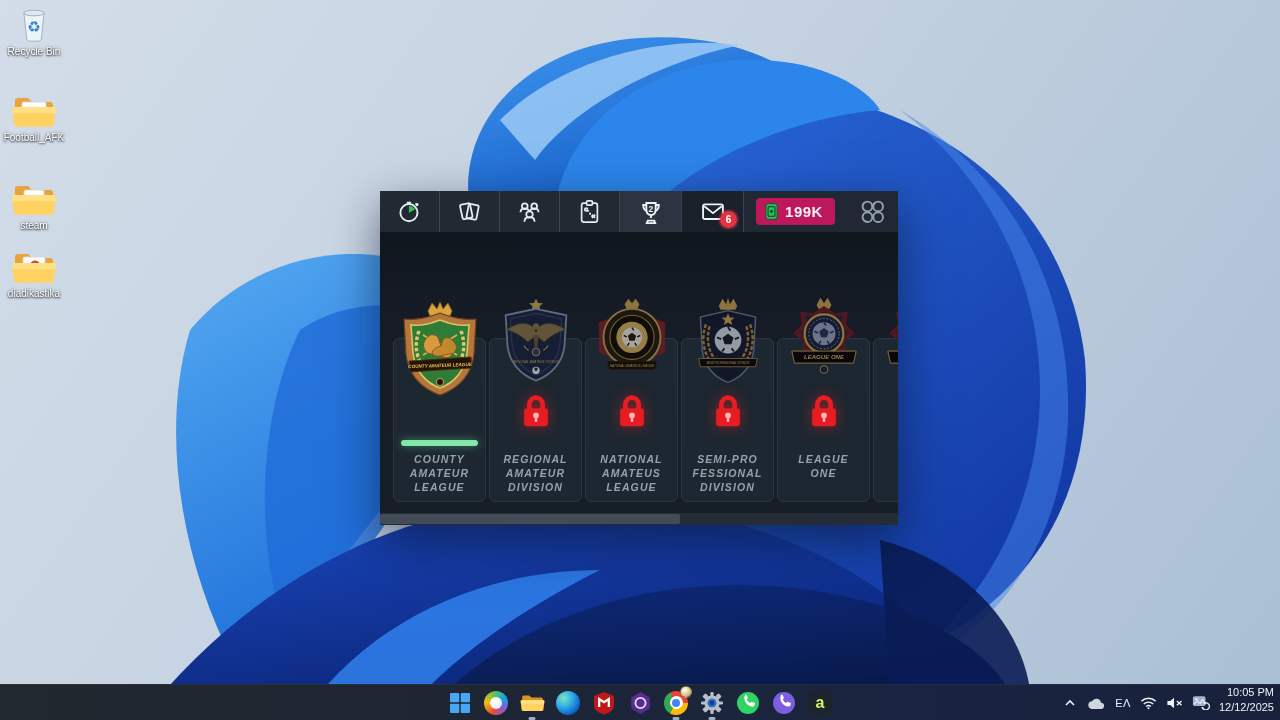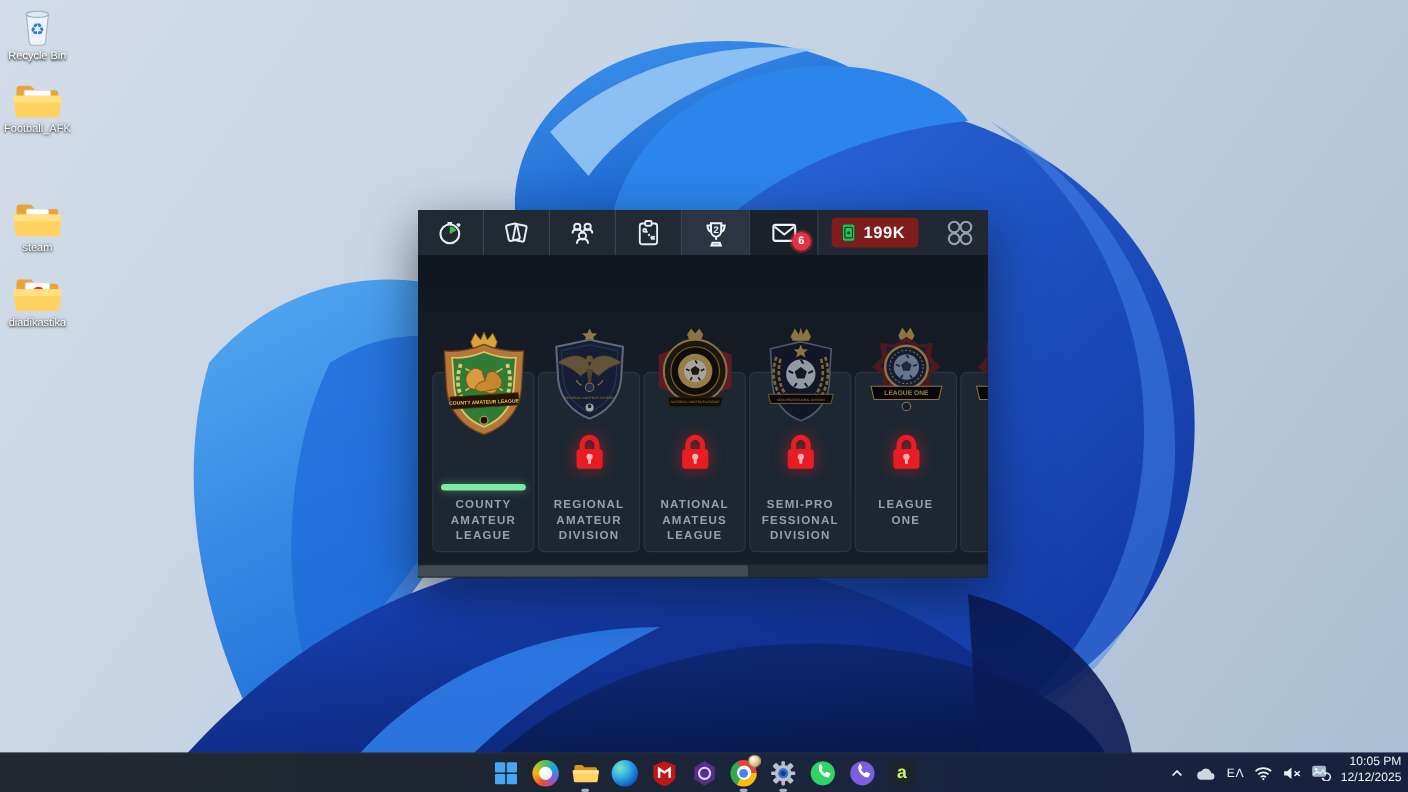--- a/index.html
+++ b/index.html
@@ -14,25 +14,25 @@
   .desk-icon .dlabel { margin-top:2px; font-size:10px; color:#fff; text-align:center; text-shadow:0 1px 2px rgba(0,0,0,.85), 0 0 3px rgba(0,0,0,.5); line-height:1.15; word-break:break-all; }
 
   
   .gwin { position:absolute; left:380px; top:191px; width:518px; height:334px; background:#141a23; box-shadow:0 16px 44px rgba(8,16,34,.55); overflow:hidden; }
   .ghead { display:flex; height:41px; background:#222a34; }
   .hcell { width:60px; height:100%; display:flex; align-items:center; justify-content:center; border-right:1px solid #3a434e; background:#212933; cursor:pointer; }
   .hcell.active { background:#2b3440; }
   .hcell.mailcell { width:62px; background:#1a212b; position:relative; }
   .hmoney { width:103px; background:#202833; display:flex; align-items:center; justify-content:center; }
   .hgrid { flex:1; background:#202833; display:flex; align-items:center; justify-content:center; cursor:pointer; }
-  .moneypill { display:flex; align-items:center; gap:6px; background:#7f1d1d; border-radius:4px; padding:4px 12px 4px 8px; cursor:pointer; }
+  .moneypill { display:flex; align-items:center; gap:6px; background:#be185d; border-radius:4px; padding:4px 12px 4px 8px; cursor:pointer; }
   .moneytxt { color:#f2f5f8; font-size:15px; font-weight:700; letter-spacing:.5px; }
   .mailbadge { position:absolute; right:6px; bottom:4px; width:17px; height:17px; border-radius:50%; background:#e23440; color:#fff; font-size:10px; font-weight:700; display:flex; align-items:center; justify-content:center; box-shadow:0 0 0 2px rgba(226,52,64,.35); }
 
-  .gbody { position:relative; height:281px; background:linear-gradient(#10161e, #151c26 30%, #161e28); overflow:hidden; }
+  .gbody { position:relative; height:281px; background:linear-gradient(#10161e, #151c26 30%, #161e28); overflow:hidden;font-style:italic; }
   .cardrow { position:absolute; left:13px; top:106px; display:flex; gap:3px; }
   .lcard { position:relative; width:93px; height:164px; background:#1d2731; border:1px solid #2b3642; border-radius:6px; cursor:pointer; }
   .badgewrap { position:absolute; left:50%; top:-44px; width:92px; height:92px; transform:translateX(-50%); }
   .lcard.current .badgewrap { width:100px; height:100px; top:-40px; }
   .lcard.locked .badgewrap { filter:brightness(.72) saturate(.85); }
   .lockwrap { position:absolute; left:50%; top:52px; transform:translateX(-50%); filter:drop-shadow(0 0 7px rgba(232,29,35,.55)); }
   .progressbar { position:absolute; left:7px; right:7px; top:101px; height:6px; border-radius:3px; background:#7fe9a6; box-shadow:0 0 8px rgba(127,233,166,.45); }
   .card-label { position:absolute; left:2px; right:2px; top:114px; text-align:center; font-size:10.5px; font-weight:600; letter-spacing:1.1px; line-height:1.32; color:#97a1aa; white-space:pre-line; }
   .gscroll { position:absolute; left:0; right:0; bottom:0; height:12px; background:#242c35; }
   .gthumb { position:absolute; left:0; top:1px; height:10px; width:58%; background:#434b54; border-radius:2px; cursor:grab; }
@@ -100,21 +100,21 @@
 
 <div class="desk-icon" style="top:4px">
   <svg width="42" height="40" viewBox="0 0 40 40">
     <path d="M10 9 L30 9 L27.5 34 C27.3 36 26 37.2 24 37.2 L16 37.2 C14 37.2 12.7 36 12.5 34 Z" fill="#eef3f8" stroke="#9fb2c4"></path>
     <ellipse cx="20" cy="9" rx="10.2" ry="2.8" fill="#dfe8f1" stroke="#9fb2c4"></ellipse>
     <text x="20" y="28" font-size="15" text-anchor="middle" fill="#2f7fd0">♻</text>
   </svg>
   <div class="dlabel">Recycle Bin</div>
 </div>
 
-<div class="desk-icon" style="top:72px">
+<div class="desk-icon" style="top:92px">
   <svg width="46" height="38" viewBox="0 0 46 38">
     <path d="M4 9 q0-3 3-3 h10 l4 4 h18 q3 0 3 3 v4 H4 Z" fill="#e8a33b"></path>
     <rect x="11" y="10" width="24" height="15" rx="1.5" fill="#fdfdfd" stroke="#d8d8d8"></rect>
     <path d="M3 15 h40 q2 0 1.8 2.2 l-1.8 15 q-.3 2.6-3 2.6 h-34 q-2.7 0-3-2.6 l-1.8-15 Q1 15 3 15 Z" fill="#ffd262"></path>
     <path d="M3 15 h40 q2 0 1.8 2.2 l-.5 4 H1.8 l-.5-4 Q1 15 3 15 Z" fill="#ffe084"></path>
   </svg>
   <div class="dlabel">Football_AFK</div>
 </div>
 
 <div class="desk-icon" style="top:180px">

